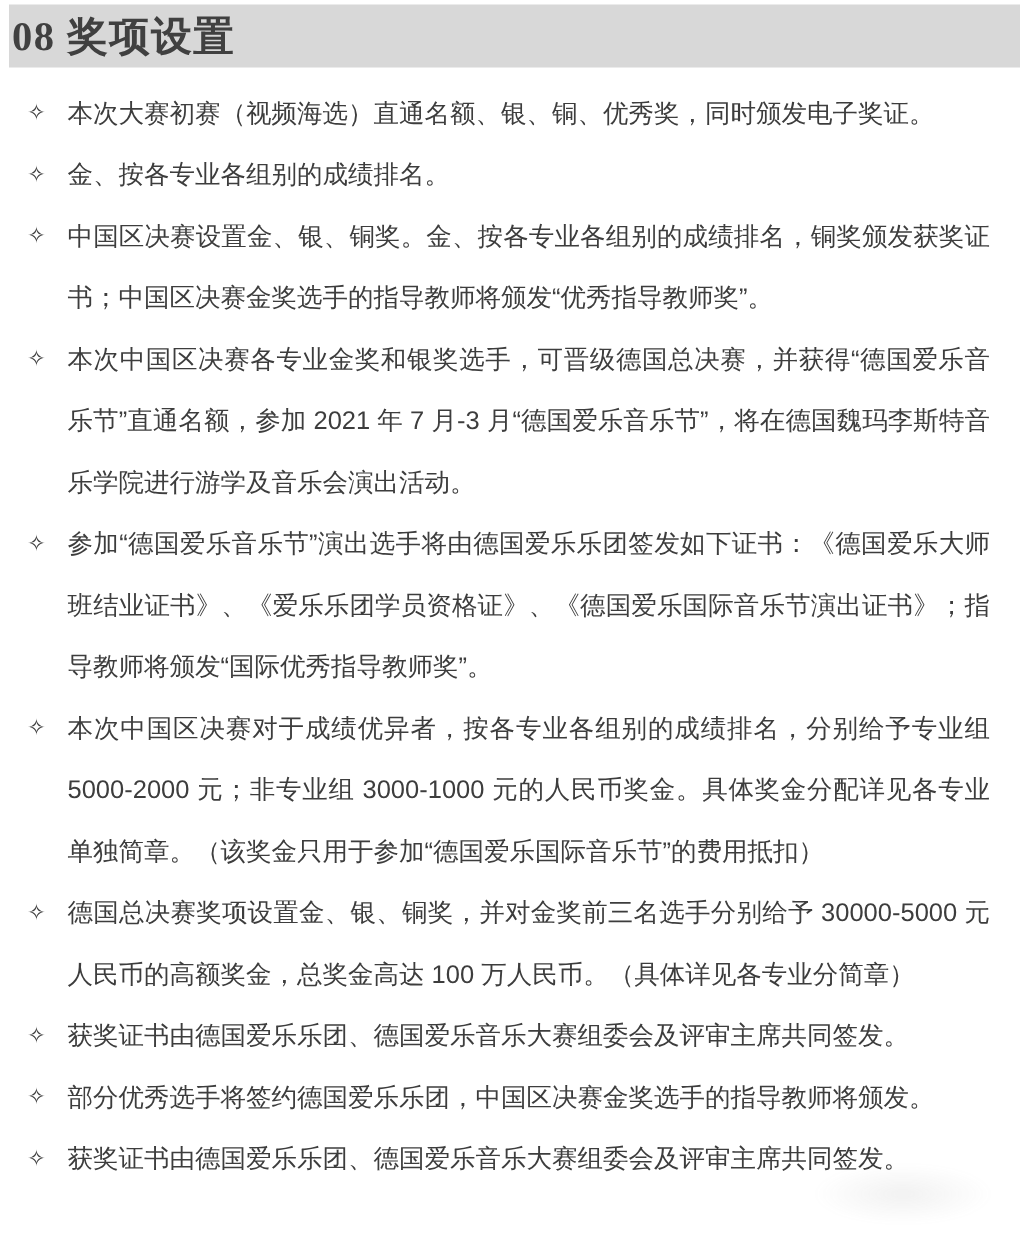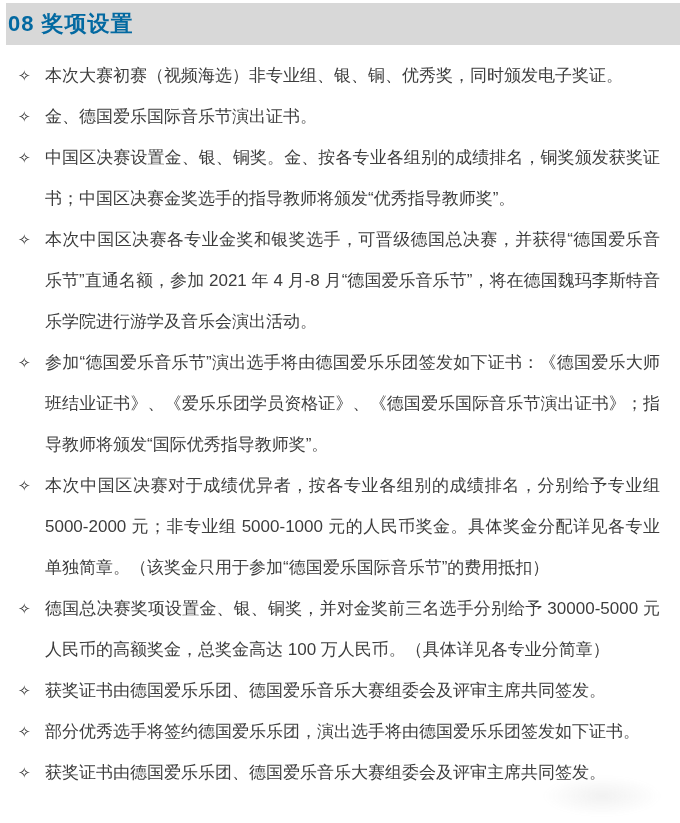--- a/index.html
+++ b/index.html
@@ -19,27 +19,28 @@
   }
   .header-bar {
     margin: 3px 0 0 6px;
     width: 674px;
     height: 42px;
     background: #d8d8d8;
     display: flex;
     align-items: center;
   }
   .header-title {
-    font-size: 22px;
+    font-size: 27px;
     font-weight: bold;
-    color: #0369a1;
+    color: #404040;
     letter-spacing: 1px;
     padding-left: 2px;
     line-height: 42px;
     white-space: nowrap;
+    font-family: Liberation Serif, serif;
   }
   .award-list {
     list-style: none;
     margin: 10px 0 0 0;
     padding: 0 20px 0 18px;
   }
   .award-item {
     display: flex;
     align-items: flex-start;
     color: #3d3d3d;
@@ -75,53 +76,53 @@
 
 <div class="page">
 
   <div class="header-bar">
     <span class="header-title">08 奖项设置</span>
   </div>
 
   <ul class="award-list">
     <li class="award-item">
       <span class="bullet">✧</span>
-      <span class="item-text">本次大赛初赛（视频海选）非专业组、银、铜、优秀奖，同时颁发电子奖证。</span>
+      <span class="item-text">本次大赛初赛（视频海选）直通名额、银、铜、优秀奖，同时颁发电子奖证。</span>
     </li>
     <li class="award-item">
       <span class="bullet">✧</span>
-      <span class="item-text">金、德国爱乐国际音乐节演出证书。</span>
+      <span class="item-text">金、按各专业各组别的成绩排名。</span>
     </li>
     <li class="award-item">
       <span class="bullet">✧</span>
       <span class="item-text">中国区决赛设置金、银、铜奖。金、按各专业各组别的成绩排名，铜奖颁发获奖证书；中国区决赛金奖选手的指导教师将颁发“优秀指导教师奖”。</span>
     </li>
     <li class="award-item">
       <span class="bullet">✧</span>
-      <span class="item-text">本次中国区决赛各专业金奖和银奖选手，可晋级德国总决赛，并获得“德国爱乐音乐节”直通名额，参加 2021 年 4 月-8 月“德国爱乐音乐节”，将在德国魏玛李斯特音乐学院进行游学及音乐会演出活动。</span>
+      <span class="item-text">本次中国区决赛各专业金奖和银奖选手，可晋级德国总决赛，并获得“德国爱乐音乐节”直通名额，参加 2021 年 7 月-3 月“德国爱乐音乐节”，将在德国魏玛李斯特音乐学院进行游学及音乐会演出活动。</span>
     </li>
     <li class="award-item">
       <span class="bullet">✧</span>
       <span class="item-text">参加“德国爱乐音乐节”演出选手将由德国爱乐乐团签发如下证书：《德国爱乐大师班结业证书》、《爱乐乐团学员资格证》、《德国爱乐国际音乐节演出证书》；指导教师将颁发“国际优秀指导教师奖”。</span>
     </li>
     <li class="award-item">
       <span class="bullet">✧</span>
-      <span class="item-text">本次中国区决赛对于成绩优异者，按各专业各组别的成绩排名，分别给予专业组 5000-2000 元；非专业组 5000-1000 元的人民币奖金。具体奖金分配详见各专业单独简章。（该奖金只用于参加“德国爱乐国际音乐节”的费用抵扣）</span>
+      <span class="item-text">本次中国区决赛对于成绩优异者，按各专业各组别的成绩排名，分别给予专业组 5000-2000 元；非专业组 3000-1000 元的人民币奖金。具体奖金分配详见各专业单独简章。（该奖金只用于参加“德国爱乐国际音乐节”的费用抵扣）</span>
     </li>
     <li class="award-item">
       <span class="bullet">✧</span>
       <span class="item-text">德国总决赛奖项设置金、银、铜奖，并对金奖前三名选手分别给予 30000-5000 元人民币的高额奖金，总奖金高达 100 万人民币。（具体详见各专业分简章）</span>
     </li>
     <li class="award-item">
       <span class="bullet">✧</span>
       <span class="item-text">获奖证书由德国爱乐乐团、德国爱乐音乐大赛组委会及评审主席共同签发。</span>
     </li>
     <li class="award-item">
       <span class="bullet">✧</span>
-      <span class="item-text">部分优秀选手将签约德国爱乐乐团，演出选手将由德国爱乐乐团签发如下证书。</span>
+      <span class="item-text">部分优秀选手将签约德国爱乐乐团，中国区决赛金奖选手的指导教师将颁发。</span>
     </li>
     <li class="award-item">
       <span class="bullet">✧</span>
       <span class="item-text">获奖证书由德国爱乐乐团、德国爱乐音乐大赛组委会及评审主席共同签发。</span>
     </li>
   </ul>
 
   <div class="watermark"></div>
 
 </div>

